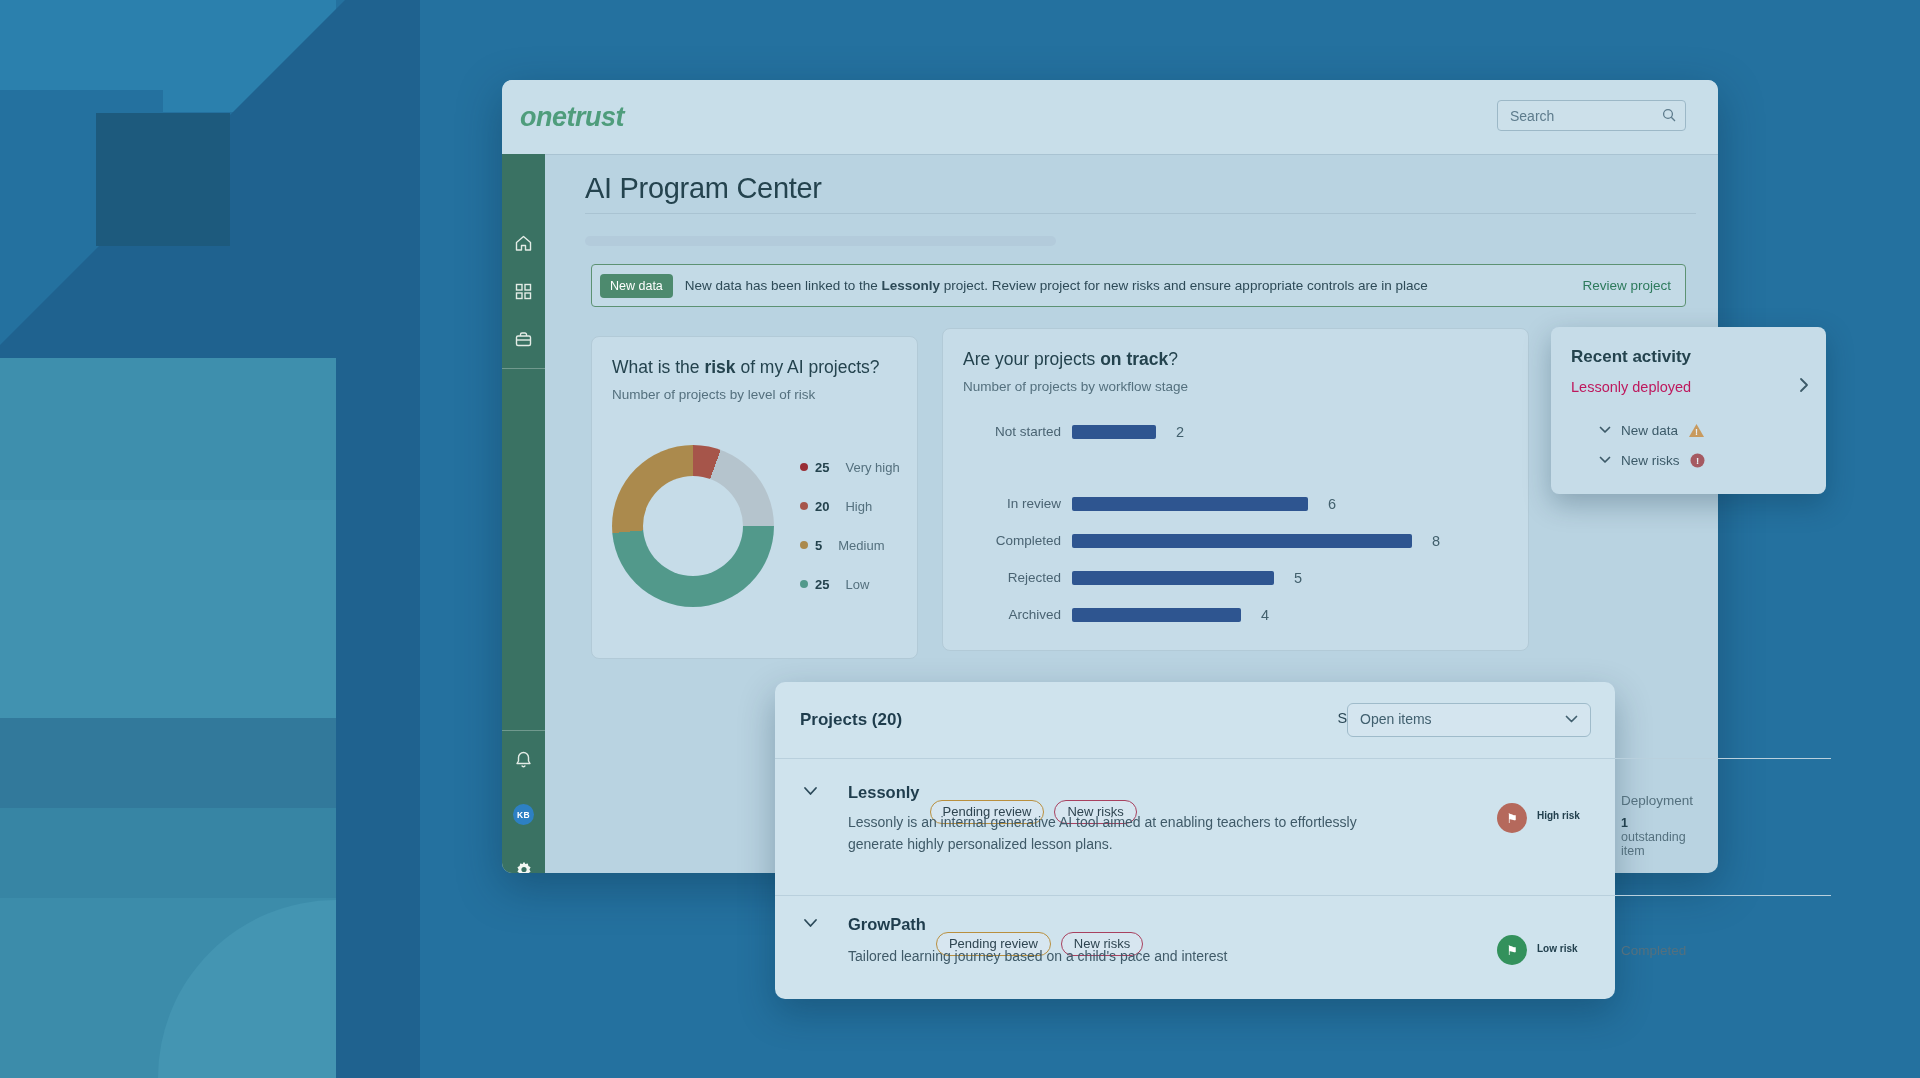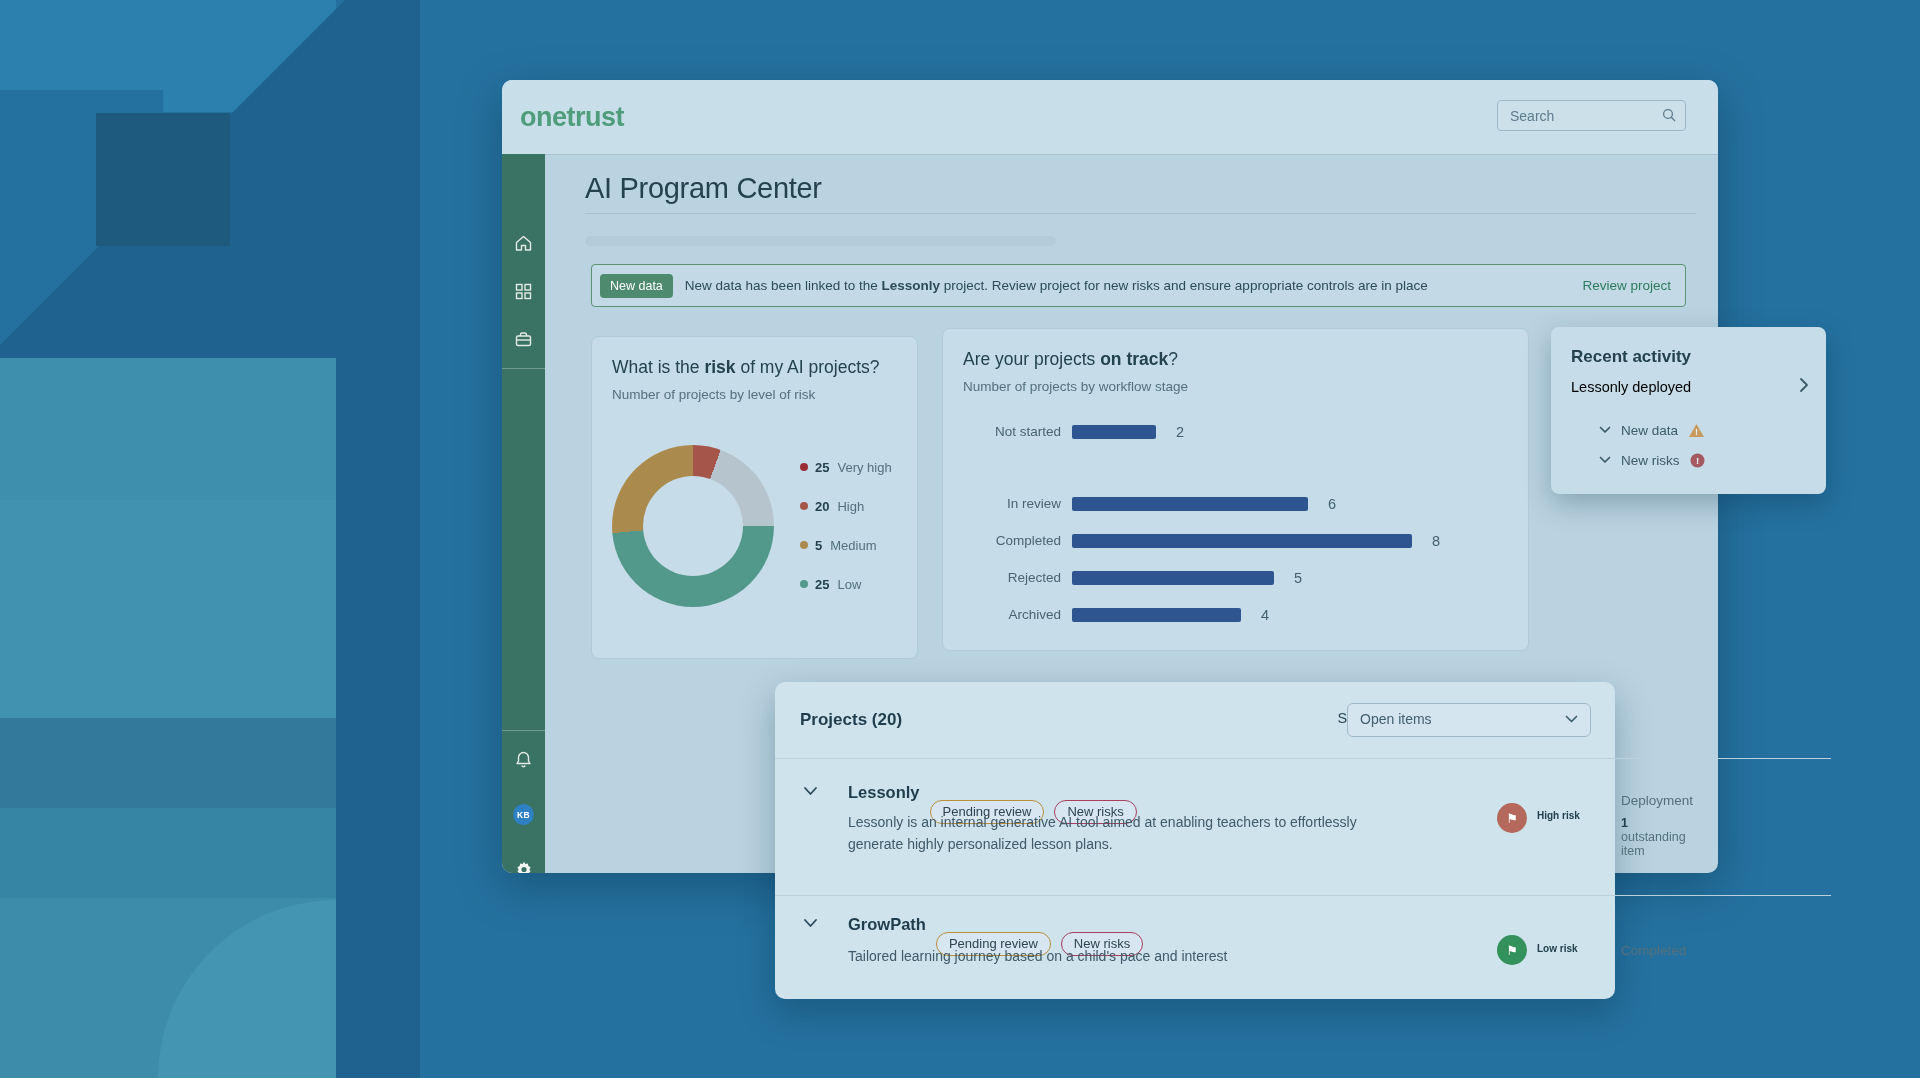--- a/index.html
+++ b/index.html
@@ -14,21 +14,21 @@
   .stripe1{left:0;top:358px;width:336px;height:142px;background:#3e8fad;}
   .stripe2{left:0;top:500px;width:336px;height:218px;background:#4192b0;}
   .stripe3{left:0;top:718px;width:336px;height:90px;background:#32799b;}
   .stripe4{left:0;top:808px;width:336px;height:90px;background:#3785a4;}
   .stripe5{left:0;top:898px;width:336px;height:180px;background:#3c8caa;}
   .bg-disc-clip{left:0;top:900px;width:336px;height:178px;overflow:hidden;}
   .bg-disc{position:absolute;left:158px;top:0;width:356px;height:356px;border-radius:50%;background:#4495b2;}
   
   #window{left:502px;top:80px;width:1216px;height:793px;background:#b9d3e1;border-radius:10px;box-shadow:0 14px 44px rgba(8,40,62,.35);overflow:hidden;}
   #win-header{left:0;top:0;width:1216px;height:74px;background:#c8dee9;border-bottom:1px solid #a9c3d2;}
-  #logo{left:18px;top:22px;font-size:27px;font-weight:600;letter-spacing:-.5px;color:#4f9d7c;}
+  #logo{left:18px;top:22px;font-size:27px;font-weight:600;letter-spacing:-.5px;color:#4f9d7c;font-style:italic;}
   #search{left:995px;top:20px;width:187px;height:29px;border:1px solid #9cb8c7;border-radius:4px;background:rgba(255,255,255,.08);}
   #search input{position:absolute;left:10px;top:3px;width:140px;height:21px;border:none;background:transparent;outline:none;font-family:"Liberation Sans",sans-serif;font-size:14px;color:#44626f;}
   #search input::placeholder{color:#5d7b8c;opacity:1;}
   #search svg{position:absolute;right:9px;top:7px;}
   
   #sidebar{left:0;top:74px;width:43px;height:719px;background:#3a7263;}
   .side-ic{position:absolute;left:12px;width:19px;height:19px;color:#e3ece6;}
   .side-div{position:absolute;left:0;width:43px;height:1px;background:rgba(255,255,255,.28);}
   #avatar-kb{position:absolute;left:11px;width:21px;height:21px;border-radius:50%;background:#2d80c3;color:#fff;font-size:8.5px;font-weight:700;display:flex;align-items:center;justify-content:center;letter-spacing:.3px;}
   
@@ -46,32 +46,32 @@
   #card-risk{left:89px;top:256px;width:325px;height:321px;}
   #card-track{left:440px;top:248px;width:585px;height:321px;}
   .card-title{position:absolute;left:20px;top:20px;font-size:17.5px;color:#24434e;font-weight:400;}
   .card-title b{font-weight:700;}
   .card-sub{position:absolute;left:20px;top:50px;font-size:13.5px;color:#54707e;}
   
   #donut{left:20px;top:108px;width:162px;height:162px;border-radius:50%;background:conic-gradient(#a6554a 0deg 20deg,#b5c4cd 20deg 90deg,#52998b 90deg 265deg,#ab8a4d 265deg 360deg);}
   #donut-hole{position:absolute;left:31px;top:31px;width:100px;height:100px;border-radius:50%;background:#c6dce8;}
   .lg-item{position:absolute;left:208px;height:20px;display:flex;align-items:center;font-size:13px;}
   .lg-dot{width:8px;height:8px;border-radius:50%;margin-right:7px;flex:none;}
-  .lg-val{font-weight:700;color:#24434e;margin-right:8px;}
+  .lg-val{font-weight:700;color:#24434e;margin-right:16px;}
   .lg-lab{color:#54707e;}
   .c0{background:#992e36;} .c1{background:#a6554a;} .c2{background:#ab8a4d;} .c3{background:#52998b;}
   
   .bar-row{position:absolute;height:16px;}
   .bar-label{position:absolute;left:0;width:118px;text-align:right;font-size:13.5px;color:#4a6473;line-height:16px;}
   .bar-fill{position:absolute;left:129px;top:1px;height:14px;background:#2e5590;border-radius:2px;}
   .bar-val{position:absolute;top:0;font-size:14.5px;color:#42606d;line-height:16px;}
   
   #activity{left:1551px;top:327px;width:275px;height:167px;background:#c6dce8;border-radius:8px;box-shadow:0 10px 28px rgba(8,40,62,.28);}
   #act-title{left:20px;top:20px;font-size:17px;font-weight:600;color:#24434e;}
-  #act-event{left:20px;top:52px;font-size:14.5px;font-weight:500;color:#000000;}
+  #act-event{left:20px;top:52px;font-size:14.5px;font-weight:500;color:#be185d;}
   #act-chev{right:16px;top:50px;cursor:pointer;}
   .act-row{position:absolute;left:48px;height:18px;display:flex;align-items:center;gap:10px;}
   .act-lab{font-size:13.5px;color:#3c5a68;}
   
   #projects{left:775px;top:682px;width:840px;height:317px;background:#cfe3ed;border-radius:10px;box-shadow:0 14px 36px rgba(8,40,62,.30);}
   #proj-title{left:25px;top:28px;font-size:17px;font-weight:700;color:#1f3d4d;}
   #sort-label{right:251px;top:28px;font-size:14.5px;color:#2b4856;}
   #sort-dd{right:24px;top:21px;width:222px;height:32px;background:#d4e5ef;border:1px solid #9fbbca;border-radius:6px;cursor:pointer;padding-left:20px;}
   #sort-val{position:absolute;left:12px;top:7px;font-size:14px;color:#41606f;}
   #sort-dd svg{position:absolute;right:12px;top:11px;}

